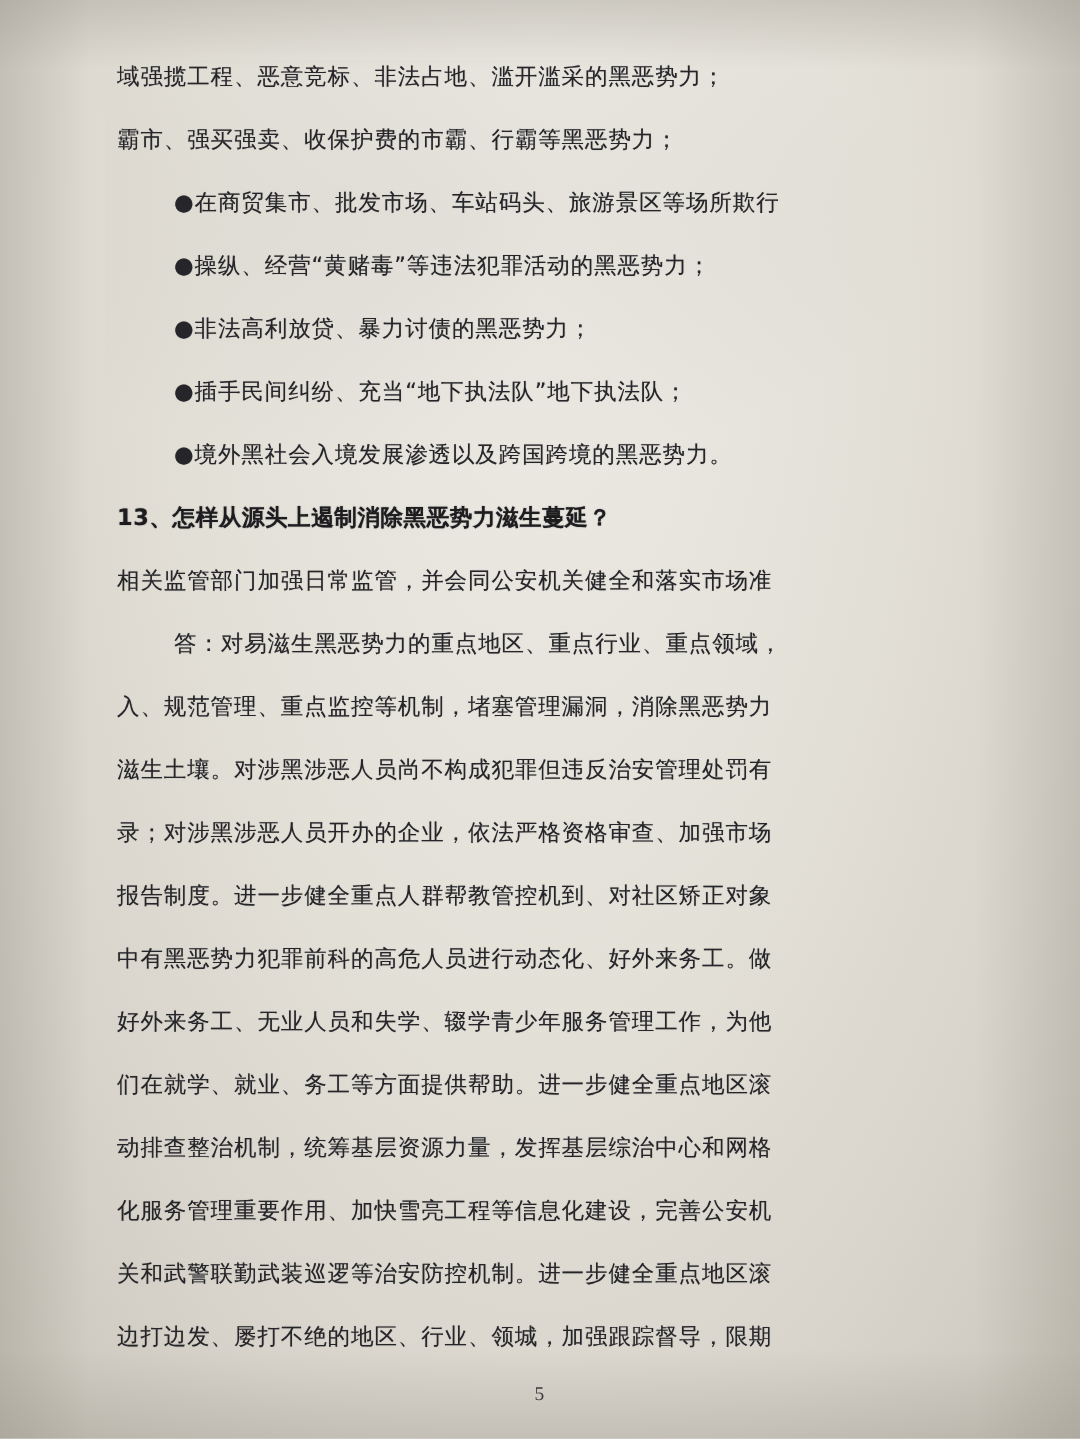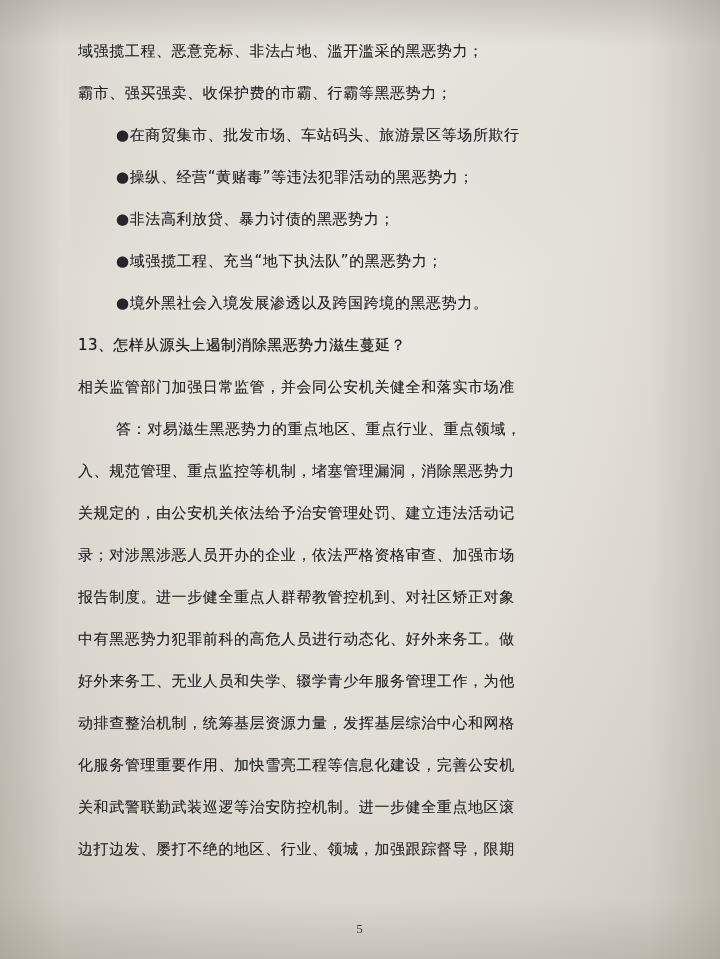--- a/index.html
+++ b/index.html
@@ -62,21 +62,21 @@
     line-height: 42px;
     color: #26262a;
     letter-spacing: 0.6px;
     white-space: pre;
     text-shadow: 0 0 0.6px rgba(40,40,45,0.45);
   }
   .line.indent {
     text-indent: 38px;
   }
   .line.heading {
-    font-weight: normal;
+    font-weight: bold;
     letter-spacing: 0.4px;
     color: #1d1d20;
     text-shadow: 0 0 0.8px rgba(25,25,30,0.6);
   }
 
   .pagenum {
     position: absolute;
     left: 0;
     right: 0;
     bottom: 22px;
@@ -96,31 +96,32 @@
   <div class="tex left"></div>
   <div class="tex right"></div>
   <div class="tex ghost"></div>
 
   <div class="content">
     <div class="line">域强揽工程、恶意竞标、非法占地、滥开滥采的黑恶势力；</div>
     <div class="line">霸市、强买强卖、收保护费的市霸、行霸等黑恶势力；</div>
     <div class="line indent">●在商贸集市、批发市场、车站码头、旅游景区等场所欺行</div>
     <div class="line indent">●操纵、经营“黄赌毒”等违法犯罪活动的黑恶势力；</div>
     <div class="line indent">●非法高利放贷、暴力讨债的黑恶势力；</div>
-    <div class="line indent">●域强揽工程、充当“地下执法队”的黑恶势力；</div>
+    <div class="line indent">●插手民间纠纷、充当“地下执法队”地下执法队；</div>
     <div class="line indent">●境外黑社会入境发展渗透以及跨国跨境的黑恶势力。</div>
     <div class="line heading">13、怎样从源头上遏制消除黑恶势力滋生蔓延？</div>
     <div class="line">相关监管部门加强日常监管，并会同公安机关健全和落实市场准</div>
     <div class="line indent">答：对易滋生黑恶势力的重点地区、重点行业、重点领域，</div>
     <div class="line">入、规范管理、重点监控等机制，堵塞管理漏洞，消除黑恶势力</div>
-    <div class="line">关规定的，由公安机关依法给予治安管理处罚、建立违法活动记</div>
+    <div class="line">滋生土壤。对涉黑涉恶人员尚不构成犯罪但违反治安管理处罚有</div>
     <div class="line">录；对涉黑涉恶人员开办的企业，依法严格资格审查、加强市场</div>
     <div class="line">报告制度。进一步健全重点人群帮教管控机到、对社区矫正对象</div>
     <div class="line">中有黑恶势力犯罪前科的高危人员进行动态化、好外来务工。做</div>
     <div class="line">好外来务工、无业人员和失学、辍学青少年服务管理工作，为他</div>
+    <div class="line">们在就学、就业、务工等方面提供帮助。进一步健全重点地区滚</div>
     <div class="line">动排查整治机制，统筹基层资源力量，发挥基层综治中心和网格</div>
     <div class="line">化服务管理重要作用、加快雪亮工程等信息化建设，完善公安机</div>
     <div class="line">关和武警联勤武装巡逻等治安防控机制。进一步健全重点地区滚</div>
     <div class="line">边打边发、屡打不绝的地区、行业、领城，加强跟踪督导，限期</div>
   </div>
 
   <div class="pagenum">5</div>
 </div>
 
 </body></html>

